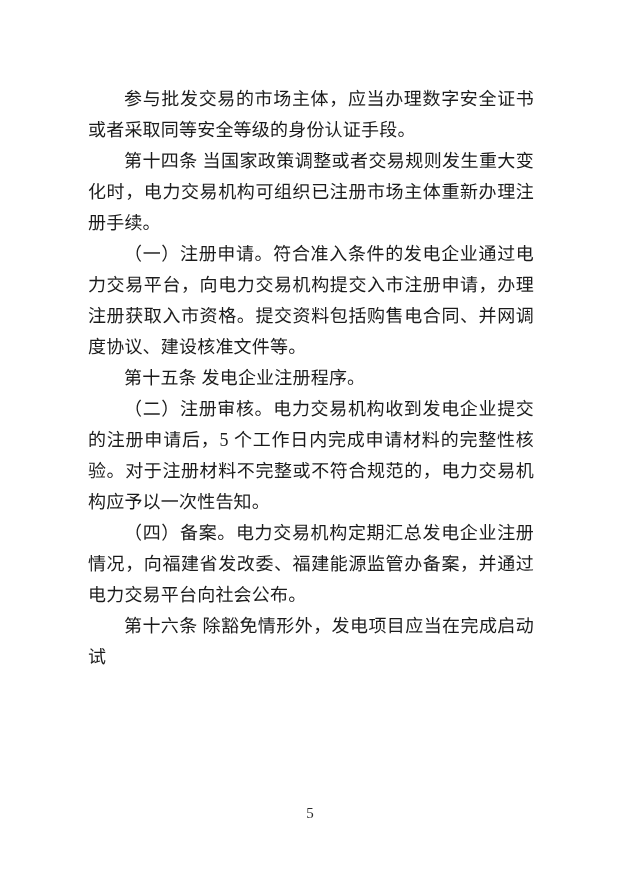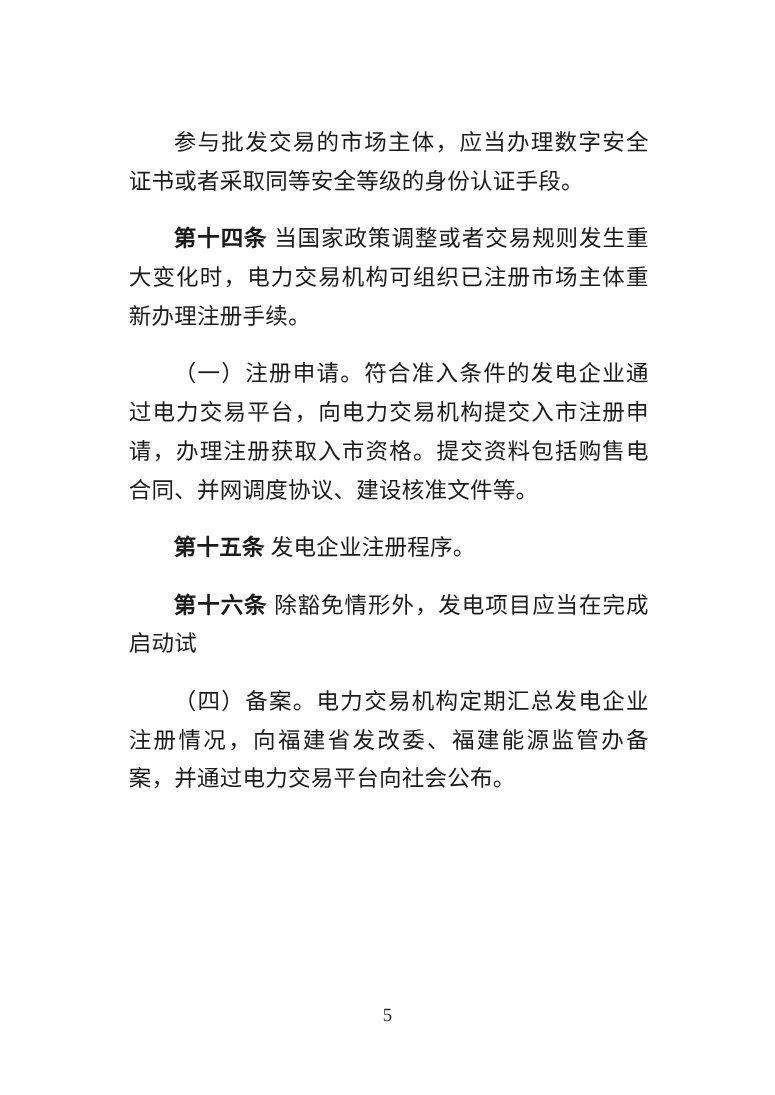--- a/index.html
+++ b/index.html
@@ -16,30 +16,30 @@
     font-family: "Liberation Serif", "DejaVu Serif", serif;
     color: #1b1b1b;
   }
   .content {
     position: absolute;
     left: 88px;
     top: 84px;
     width: 446px;
   }
   .para {
-    margin: 15px;
+    margin: 0;
     font-size: 18px;
     line-height: 31px;
     text-align: justify;
     text-indent: 2em;
     letter-spacing: 0.2px;
     word-break: break-all;
   }
   .para .bold {
-    font-weight: 700;
+    font-weight: 400;
   }
   .footer {
     position: absolute;
     top: 803px;
     left: 0;
     width: 100%;
     text-align: center;
     font-size: 15px;
     line-height: 20px;
     color: #2a2a2a;
@@ -47,17 +47,18 @@
 </style>
 </head>
 <body>
 
 <div class="page">
   <div class="content">
       <p class="para"><span>参与批发交易的市场主体，应当办理数字安全证书或者采取同等安全等级的身份认证手段。</span></p>
       <p class="para"><span class="bold">第十四条</span><span> 当国家政策调整或者交易规则发生重大变化时，电力交易机构可组织已注册市场主体重新办理注册手续。</span></p>
       <p class="para"><span>（一）注册申请。符合准入条件的发电企业通过电力交易平台，向电力交易机构提交入市注册申请，办理注册获取入市资格。提交资料包括购售电合同、并网调度协议、建设核准文件等。</span></p>
       <p class="para"><span class="bold">第十五条</span><span> 发电企业注册程序。</span></p>
+      <p class="para"><span>（二）注册审核。电力交易机构收到发电企业提交的注册申请后，5 个工作日内完成申请材料的完整性核验。对于注册材料不完整或不符合规范的，电力交易机构应予以一次性告知。</span></p>
+      <p class="para"><span>（四）备案。电力交易机构定期汇总发电企业注册情况，向福建省发改委、福建能源监管办备案，并通过电力交易平台向社会公布。</span></p>
       <p class="para"><span class="bold">第十六条</span><span> 除豁免情形外，发电项目应当在完成启动试</span></p>
-      <p class="para"><span>（四）备案。电力交易机构定期汇总发电企业注册情况，向福建省发改委、福建能源监管办备案，并通过电力交易平台向社会公布。</span></p>
     </div>
   <div class="footer">5</div>
 </div>
 
 </body></html>

